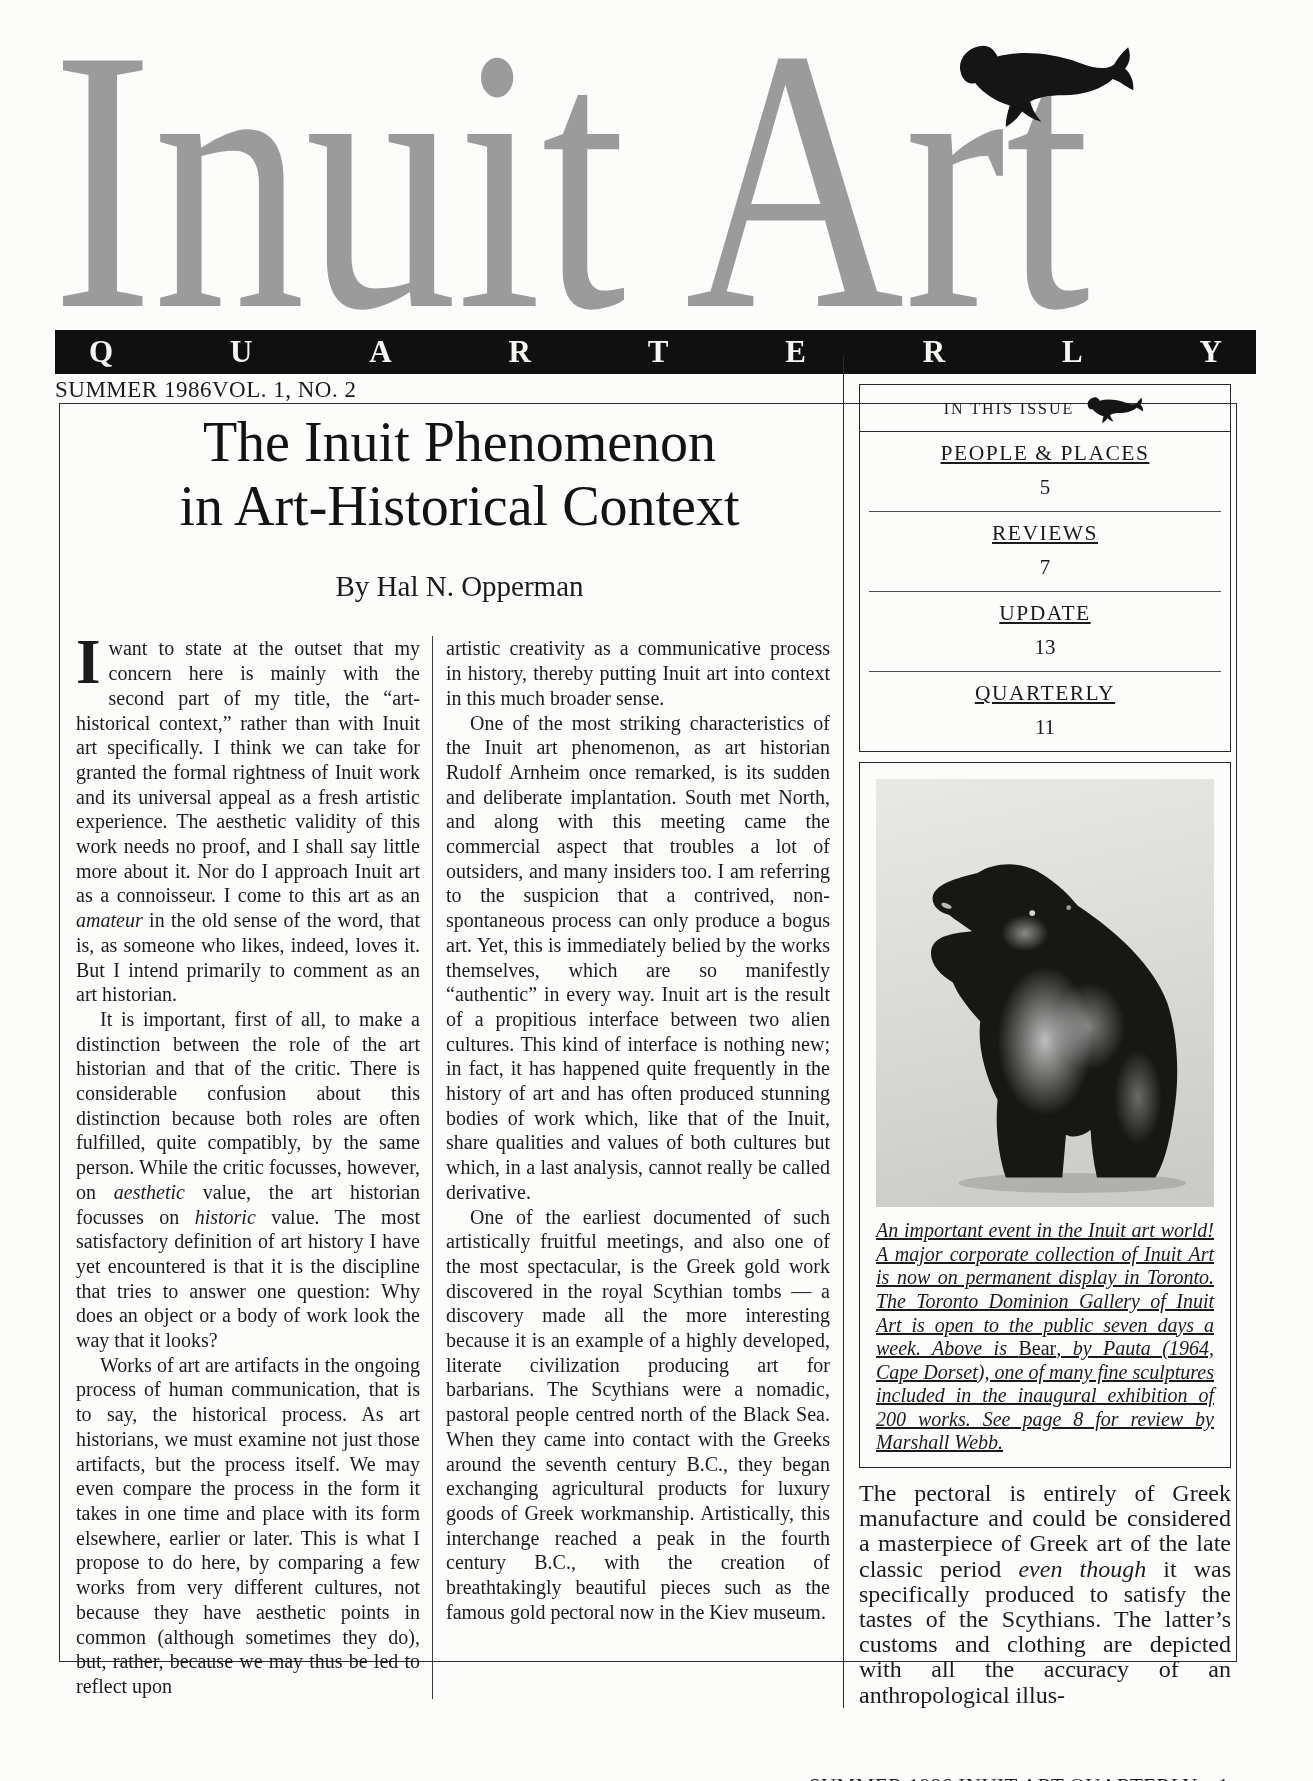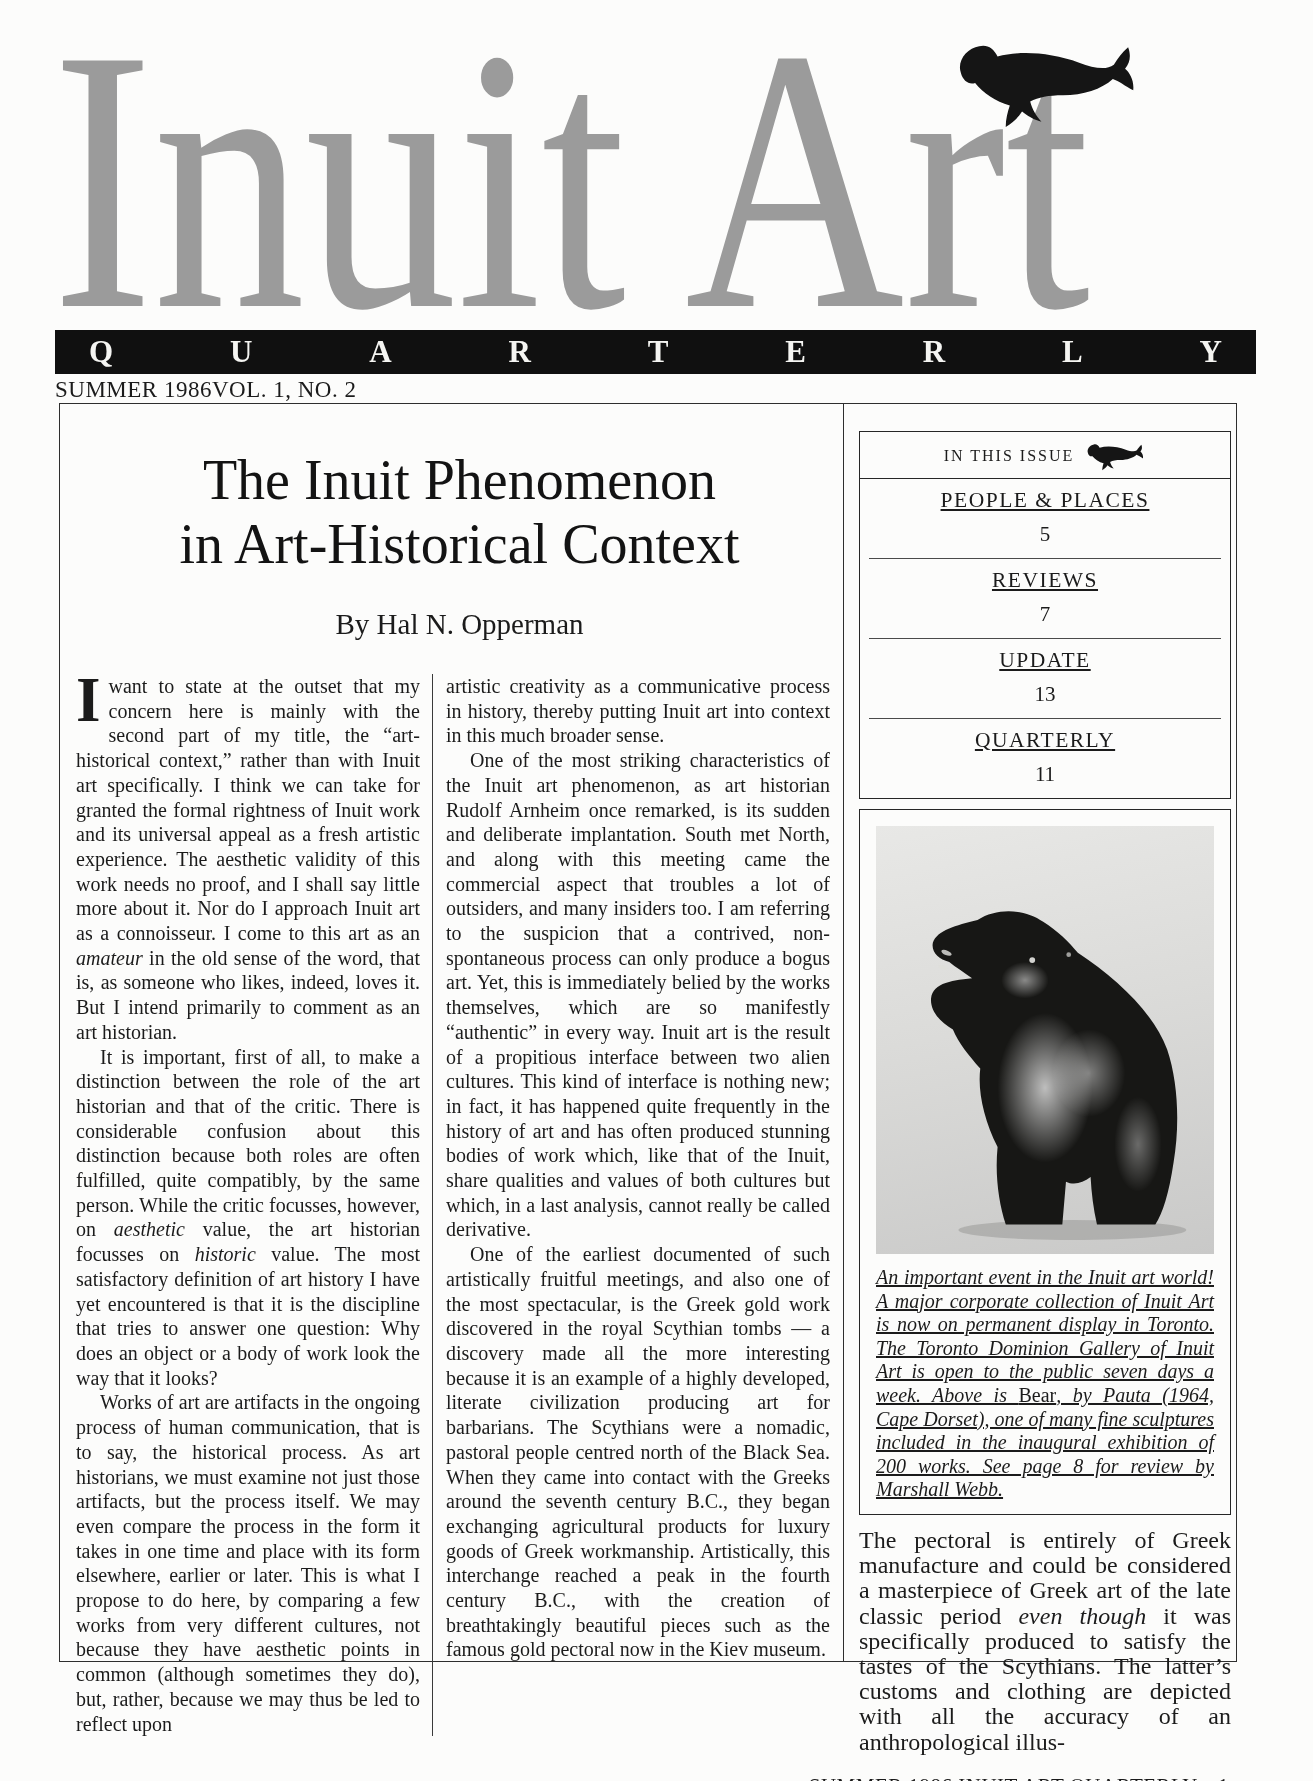--- a/index.html
+++ b/index.html
@@ -28,20 +28,21 @@
     position:absolute;left:55px;top:377px;width:1201px;
     display:flex;justify-content:flex-start;
     font-size:23px;letter-spacing:.5px;
   }
 
   
   .frame{
     position:absolute;left:59px;top:403px;width:1178px;height:1259px;
     border:1.5px solid #2e2e2e;box-sizing:border-box;
     display:flex;
+    align-items:center;
   }
   .main-left{
     width:783px;box-sizing:border-box;
     display:flex;flex-direction:column;
     padding:0 0 0 16px;
   }
   .article-title{
     text-align:center;margin-top:44px;
     font-size:56px;line-height:64px;color:#131313;
   }

